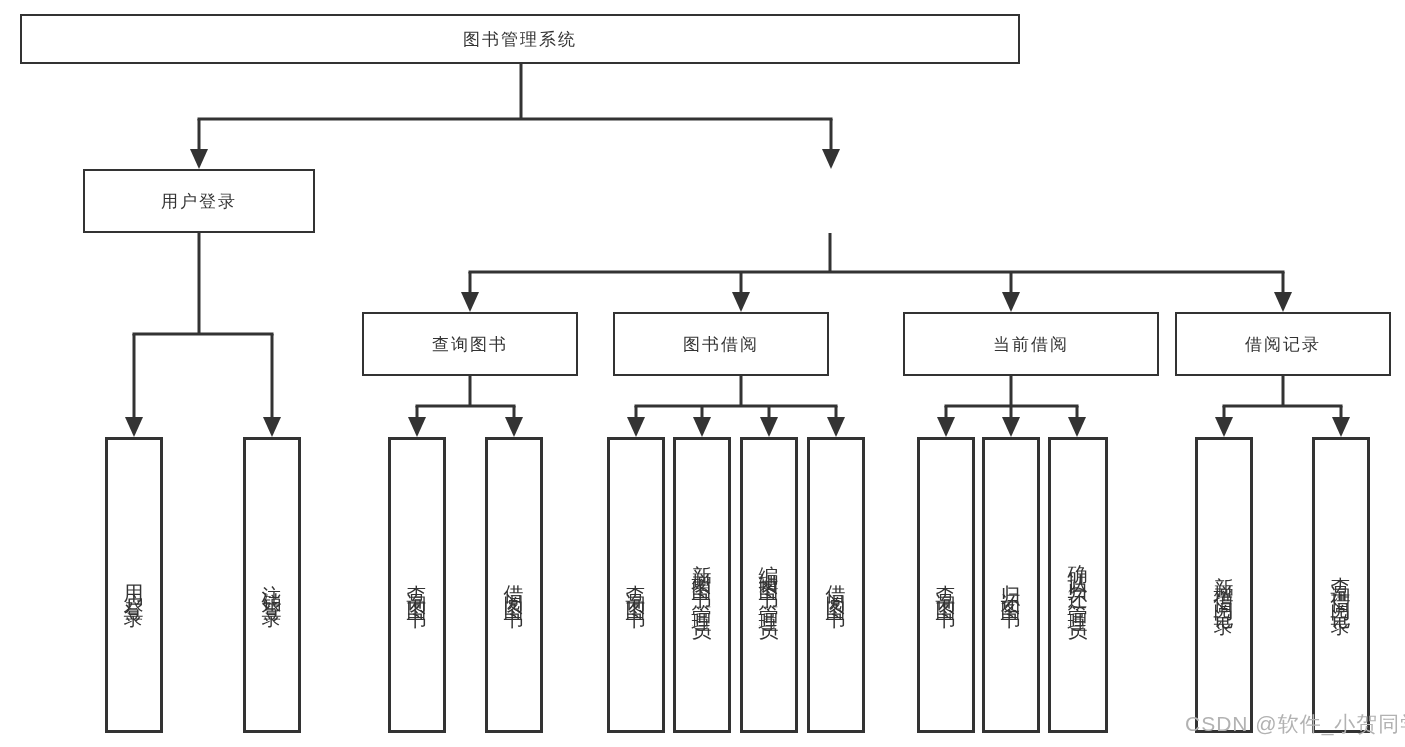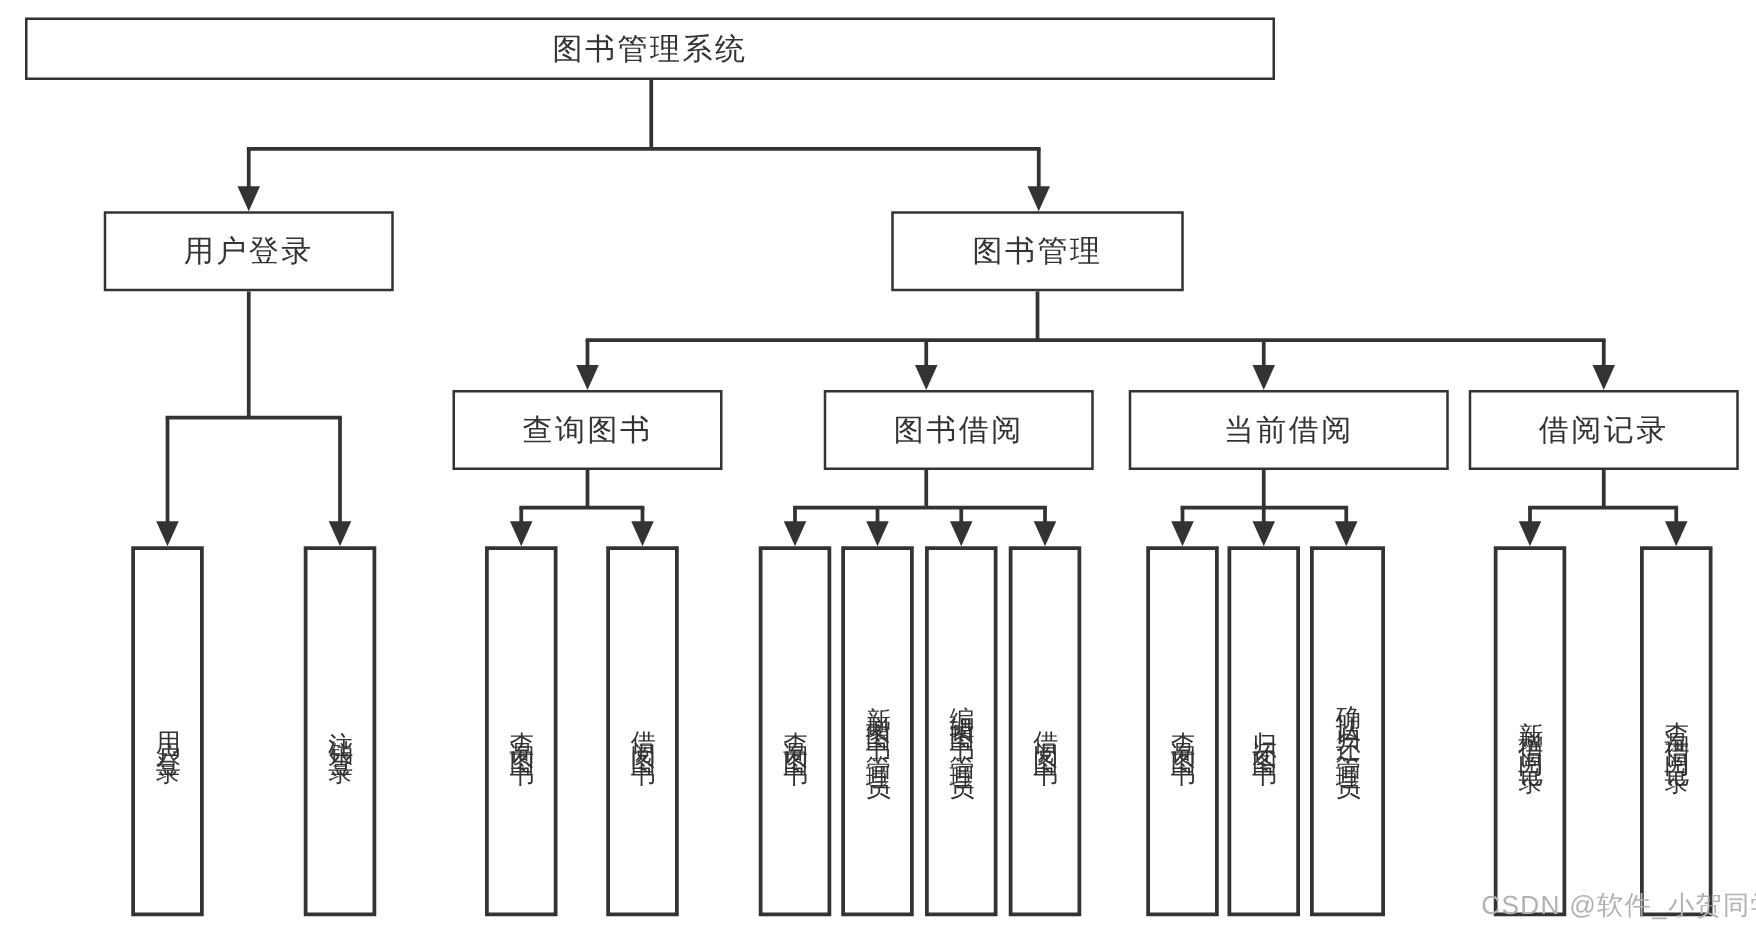--- a/index.html
+++ b/index.html
@@ -27,21 +27,21 @@
     box-sizing: border-box;
     border: 2px solid #333333;
     background: #ffffff;
     color: #333333;
     display: flex;
     align-items: center;
     justify-content: center;
     text-align: center;
   }
   .node-h {
-    font-size: 24px;
+    font-size: 17px;
     letter-spacing: 2px;
     white-space: nowrap;
   }
   .node-v {
     border-width: 3px;
     writing-mode: vertical-rl;
     text-orientation: mixed;
     font-size: 20px;
     letter-spacing: 8px;
     line-height: 1;
@@ -112,24 +112,23 @@
       <polygon points="1068,417 1086,417 1077,437" fill="#333333"></polygon>
       <line x1="1224" y1="406" x2="1224" y2="423" stroke="#333333" stroke-width="3"></line>
       <polygon points="1215,417 1233,417 1224,437" fill="#333333"></polygon>
       <line x1="1341" y1="406" x2="1341" y2="423" stroke="#333333" stroke-width="3"></line>
       <polygon points="1332,417 1350,417 1341,437" fill="#333333"></polygon>
     </svg>
 
   <div class="node node-h" style="left:20px;top:14px;width:1000px;height:50px">图书管理系统</div>
 
   <div class="node node-h" style="left:83px;top:169px;width:232px;height:64px">用户登录</div>
-  <div class="node node-h" style="left:713px;top:169px;width:234px;height:64px">图书管理</div>
 
   <div class="node node-h" style="left:362px;top:312px;width:216px;height:64px">查询图书</div>
-  <div class="node node-h" style="left:659px;top:312px;width:216px;height:64px">图书借阅</div>
+  <div class="node node-h" style="left:613px;top:312px;width:216px;height:64px">图书借阅</div>
   <div class="node node-h" style="left:903px;top:312px;width:256px;height:64px">当前借阅</div>
   <div class="node node-h" style="left:1175px;top:312px;width:216px;height:64px">借阅记录</div>
 
   <div class="node node-v" style="left:105px;top:437px;width:58px;height:296px">用户登录</div>
   <div class="node node-v" style="left:243px;top:437px;width:58px;height:296px">注销登录</div>
 
   <div class="node node-v" style="left:388px;top:437px;width:58px;height:296px">查询图书</div>
   <div class="node node-v" style="left:485px;top:437px;width:58px;height:296px">借阅图书</div>
 
   <div class="node node-v" style="left:607px;top:437px;width:58px;height:296px">查询图书</div>

